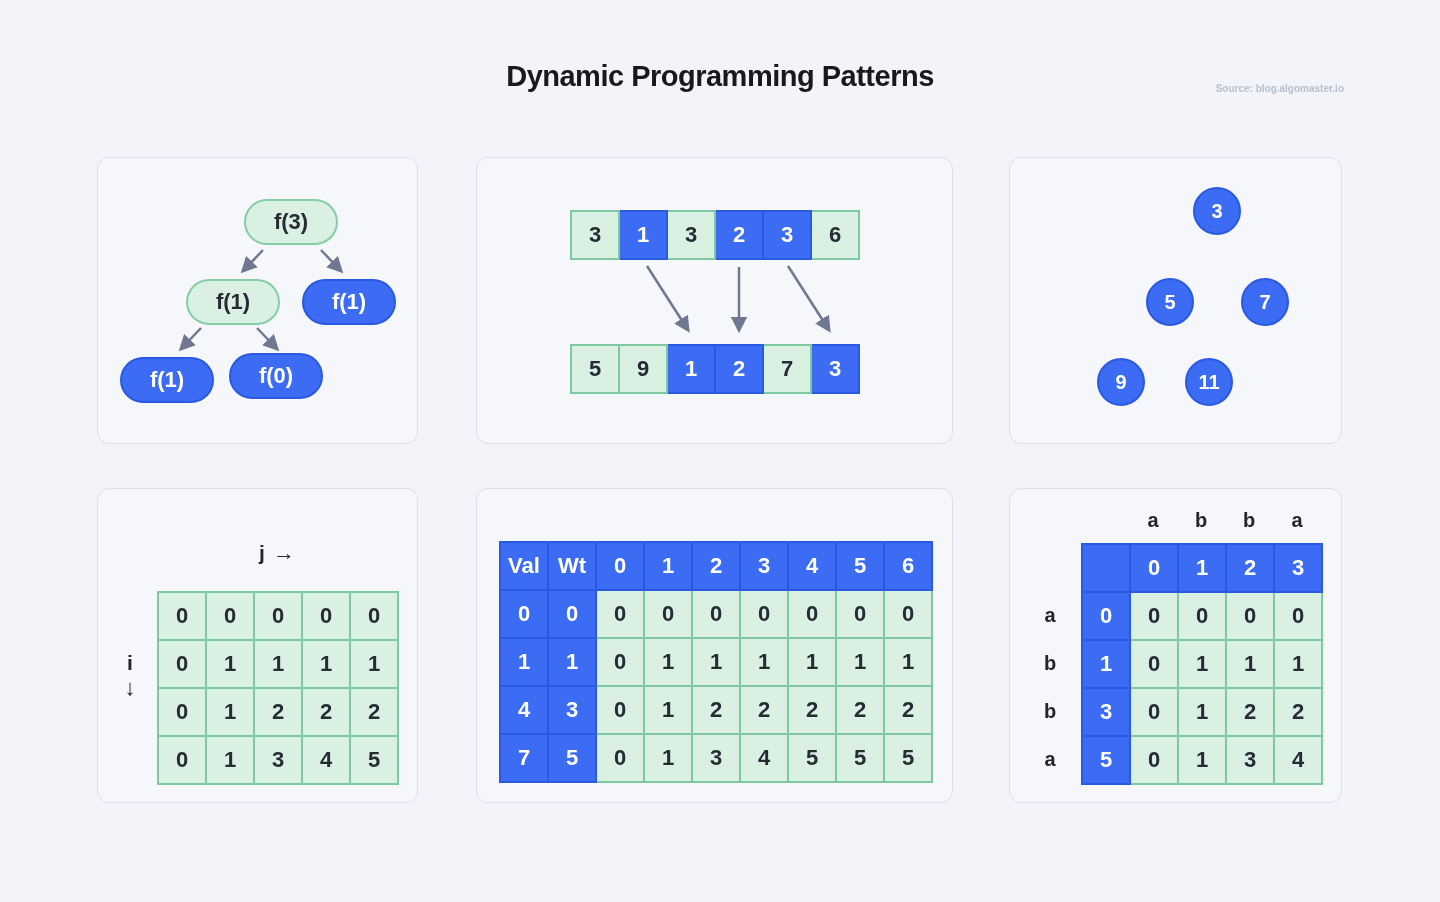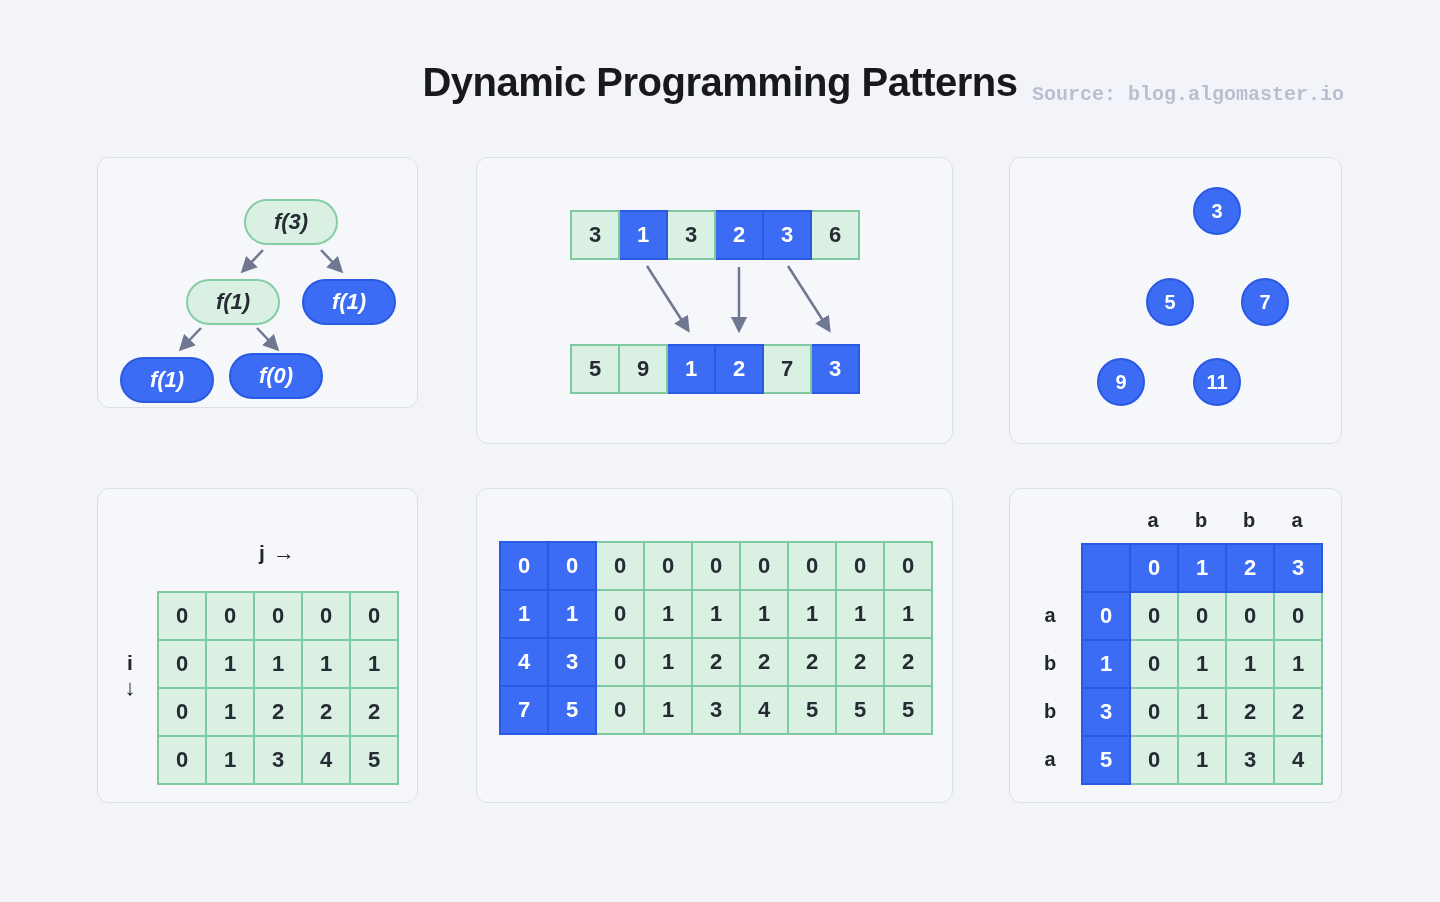--- a/index.html
+++ b/index.html
@@ -8,30 +8,30 @@
     --arrow:#6f7890; --textDark:#272b33; --sourceColor:#b8bfce; --titleColor:#17191d;
   }
   html,body{margin:0;padding:0;}
   body{
     width:1440px;height:902px;position:relative;overflow:hidden;
     background:var(--pageBg);
     font-family:"Liberation Sans", sans-serif;
   }
   .page-title{
     position:absolute;left:0;top:60px;width:1440px;text-align:center;
-    font-size:40px;font-weight:700;letter-spacing:-0.5px;color:var(--titleColor);margin:0;
+    font-size:29px;font-weight:700;letter-spacing:-0.5px;color:var(--titleColor);margin:0;
   }
   .source{
-    position:absolute;top:83px;right:96px;font-size:20px;font-weight:600;color:var(--sourceColor);font-family:Liberation Mono, monospace;
+    position:absolute;top:83px;right:96px;font-size:10px;font-weight:600;color:var(--sourceColor);
   }
   .panel{
     position:absolute;background:var(--panelBg);
     border:1.5px solid var(--panelBorder);border-radius:12px;box-sizing:border-box;
   }
-  #p1{left:97px;top:157px;width:321px;height:251px;font-style:italic;}
+  #p1{left:97px;top:157px;width:321px;height:287px;}
   #p2{left:476px;top:157px;width:477px;height:287px;}
   #p3{left:1009px;top:157px;width:333px;height:287px;}
   #p4{left:97px;top:488px;width:321px;height:315px;}
   #p5{left:476px;top:488px;width:477px;height:315px;}
   #p6{left:1009px;top:488px;width:333px;height:315px;}
 
   .edges{position:absolute;left:0;top:0;pointer-events:none;}
 
   .pill{
     position:absolute;width:94px;height:46px;border-radius:24px;box-sizing:border-box;
@@ -130,21 +130,21 @@
     </tr>
   </tbody>
     </table>
 </div>
 
 <div class="panel" id="p3">
   <div class="circle" style="left:183px;top:29px;">3</div>
   <div class="circle" style="left:136px;top:120px;">5</div>
   <div class="circle" style="left:231px;top:120px;">7</div>
   <div class="circle" style="left:87px;top:200px;">9</div>
-  <div class="circle" style="left:183px;top:200px;">11</div>
+  <div class="circle" style="left:175px;top:200px;">11</div>
 </div>
 
 <div class="panel" id="p4">
   <div class="j-label-row">
     <span class="axis-label">j</span>
     <span class="arrow-glyph">→</span>
   </div>
   <div class="i-label-col">
     <span class="axis-label">i</span>
     <span class="arrow-glyph">↓</span>
@@ -179,20 +179,31 @@
       <td class="g">4</td>
       <td class="g">5</td>
     </tr>
   </tbody>
     </table>
 </div>
 
 <div class="panel" id="p5">
   <table style="left:22px;top:52px;">
     <tbody>
+        <tr>
+      <td class="b">Val</td>
+      <td class="b">Wt</td>
+      <td class="b">0</td>
+      <td class="b">1</td>
+      <td class="b">2</td>
+      <td class="b">3</td>
+      <td class="b">4</td>
+      <td class="b">5</td>
+      <td class="b">6</td>
+    </tr>
     <tr>
       <td class="b">0</td>
       <td class="b">0</td>
       <td class="g">0</td>
       <td class="g">0</td>
       <td class="g">0</td>
       <td class="g">0</td>
       <td class="g">0</td>
       <td class="g">0</td>
       <td class="g">0</td>

